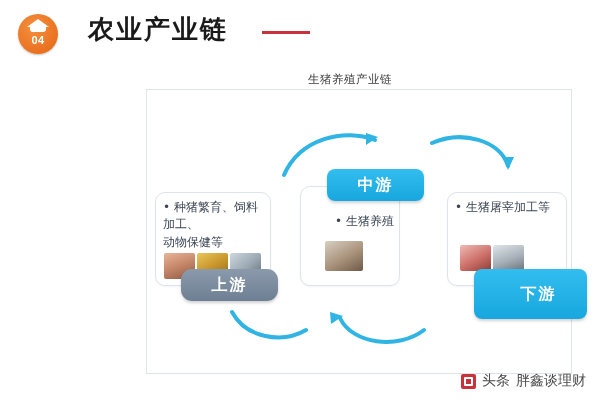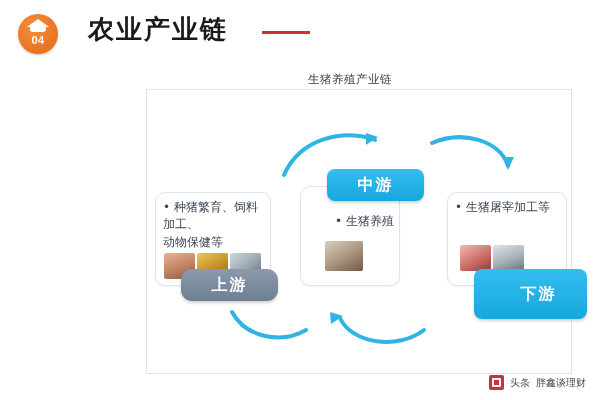--- a/index.html
+++ b/index.html
@@ -216,21 +216,21 @@
   .footer .logo::after {
     content: "";
     position: absolute;
     left: 3px; top: 3px;
     width: 9px; height: 9px;
     border: 2px solid #ffffff;
     border-radius: 1px;
     box-sizing: border-box;
   }
   .footer .wm {
-    font-size: 10px;
+    font-size: 14px;
     color: #4a4a4a;
     font-family: "DejaVu Sans", sans-serif;
   }
 </style>
 </head>
 <body>
 
 <div class="header">
   <div class="badge">
     <div class="cap"></div>

